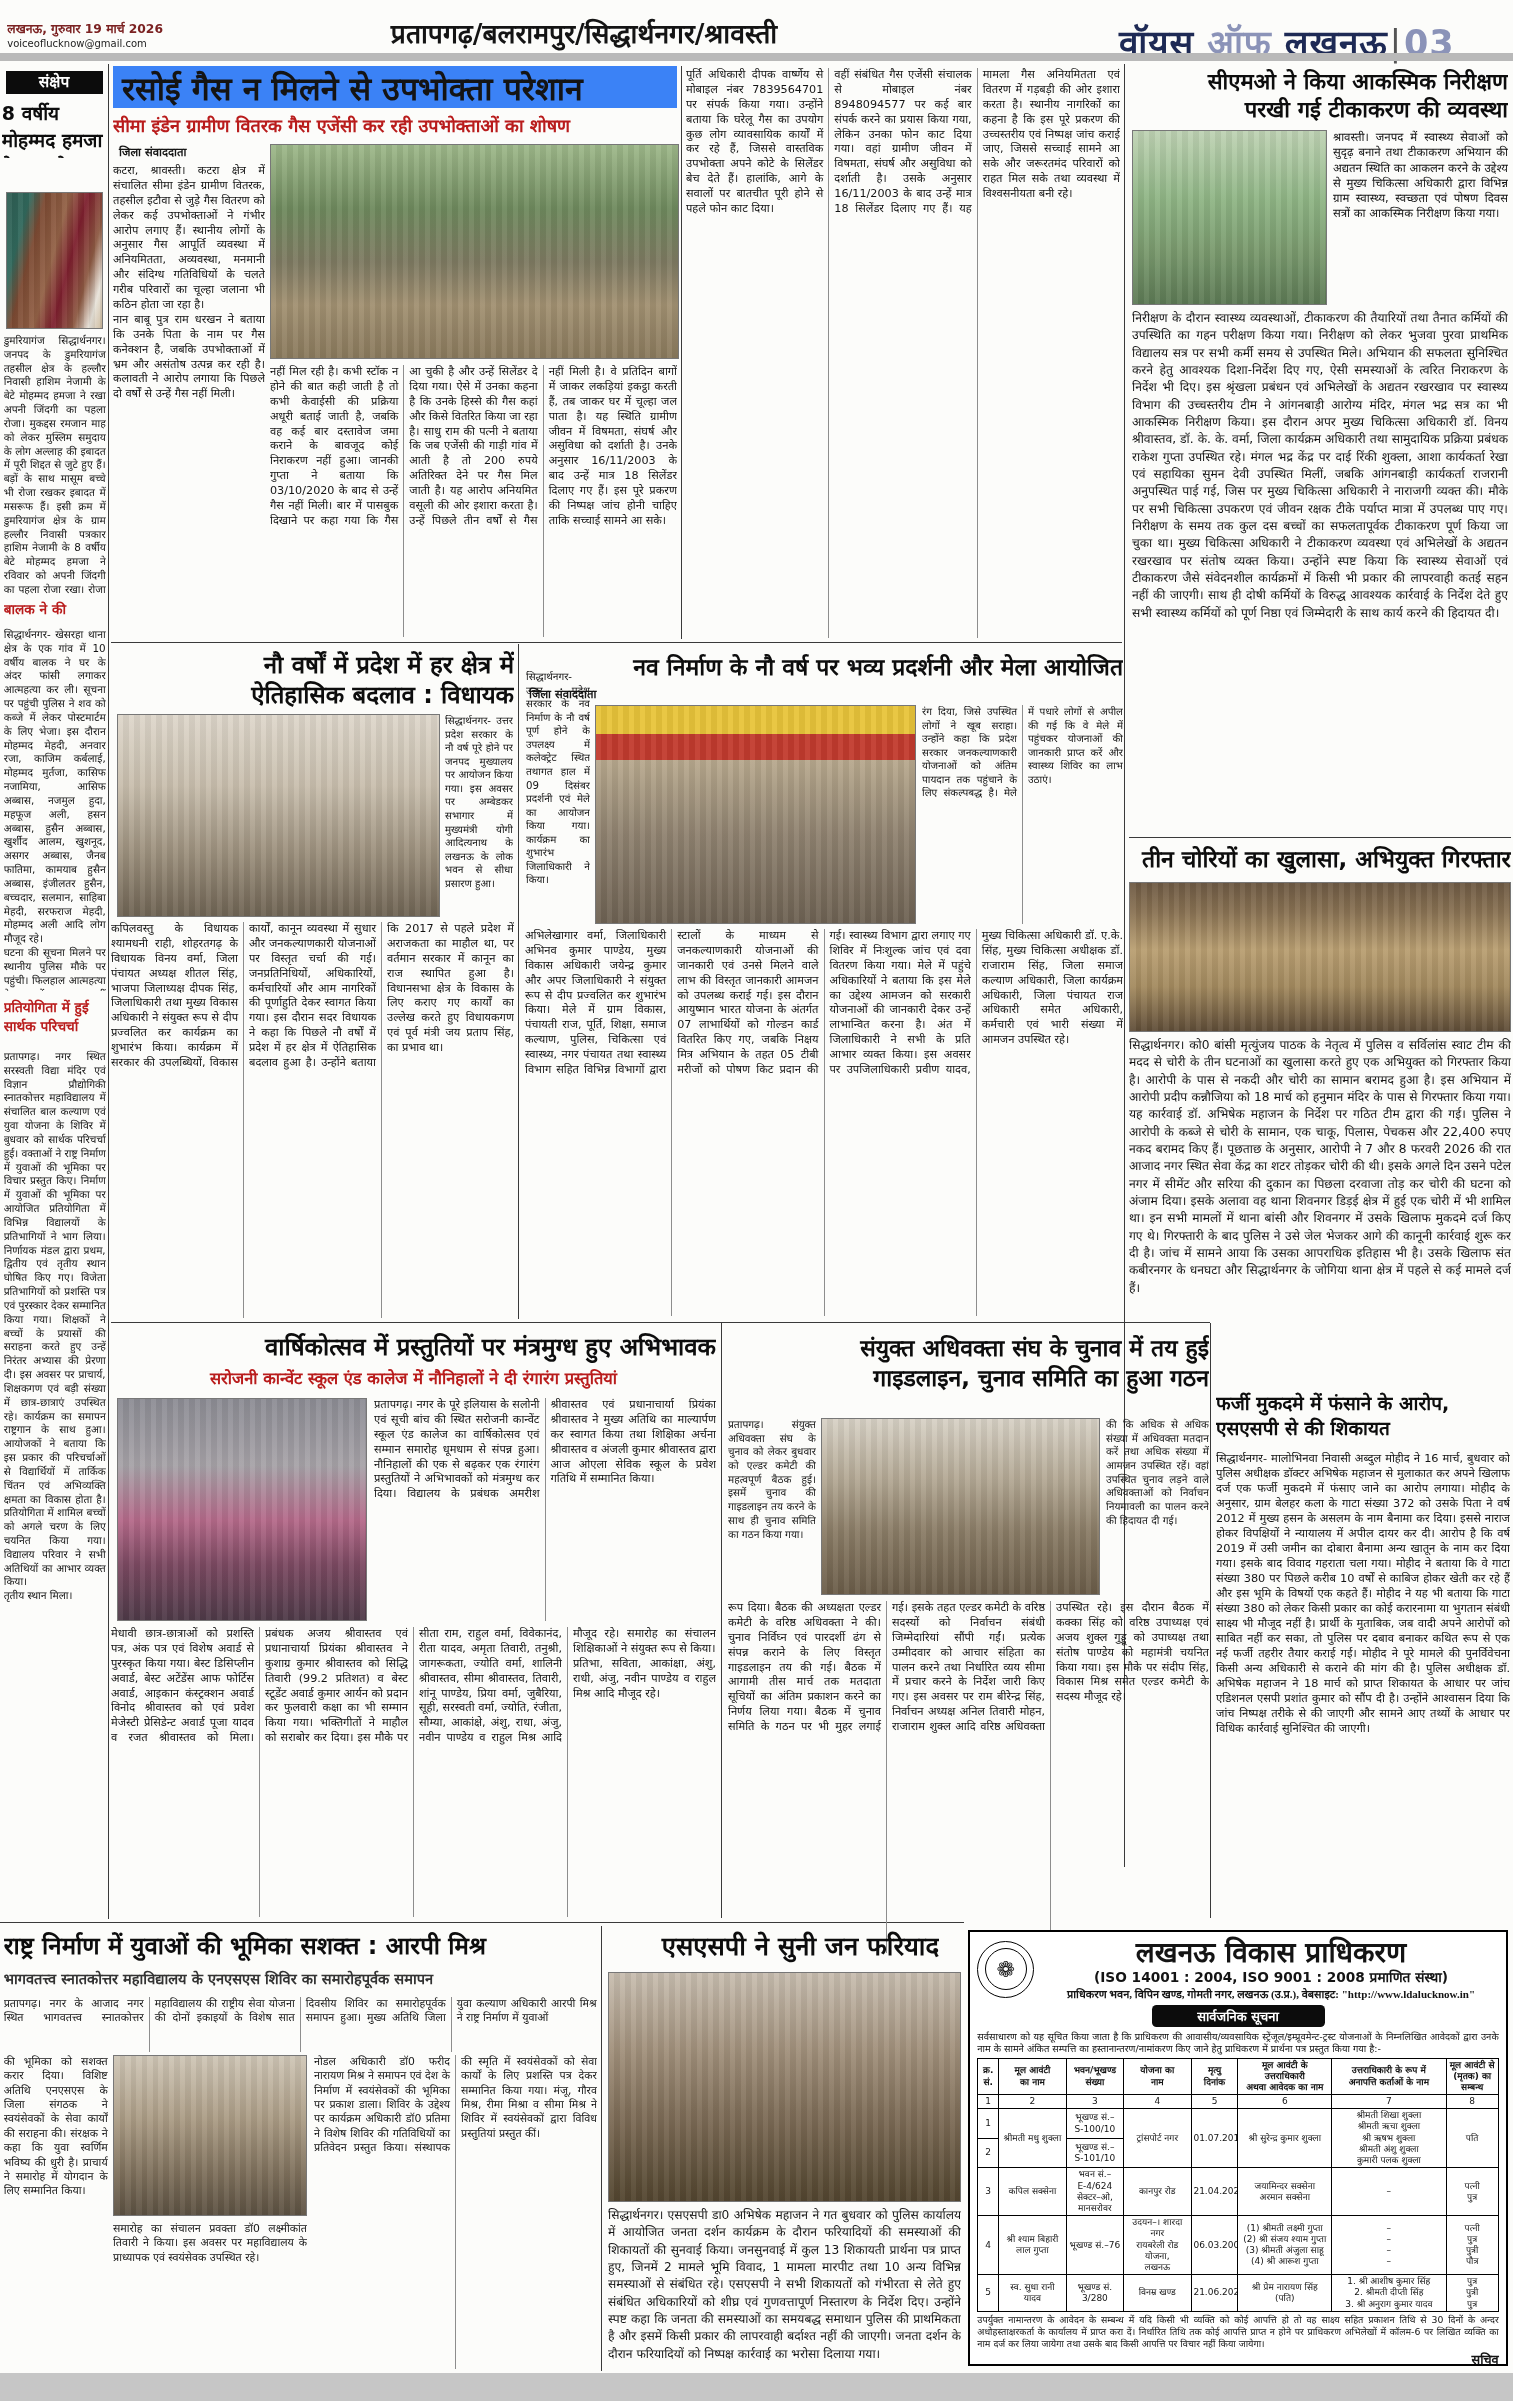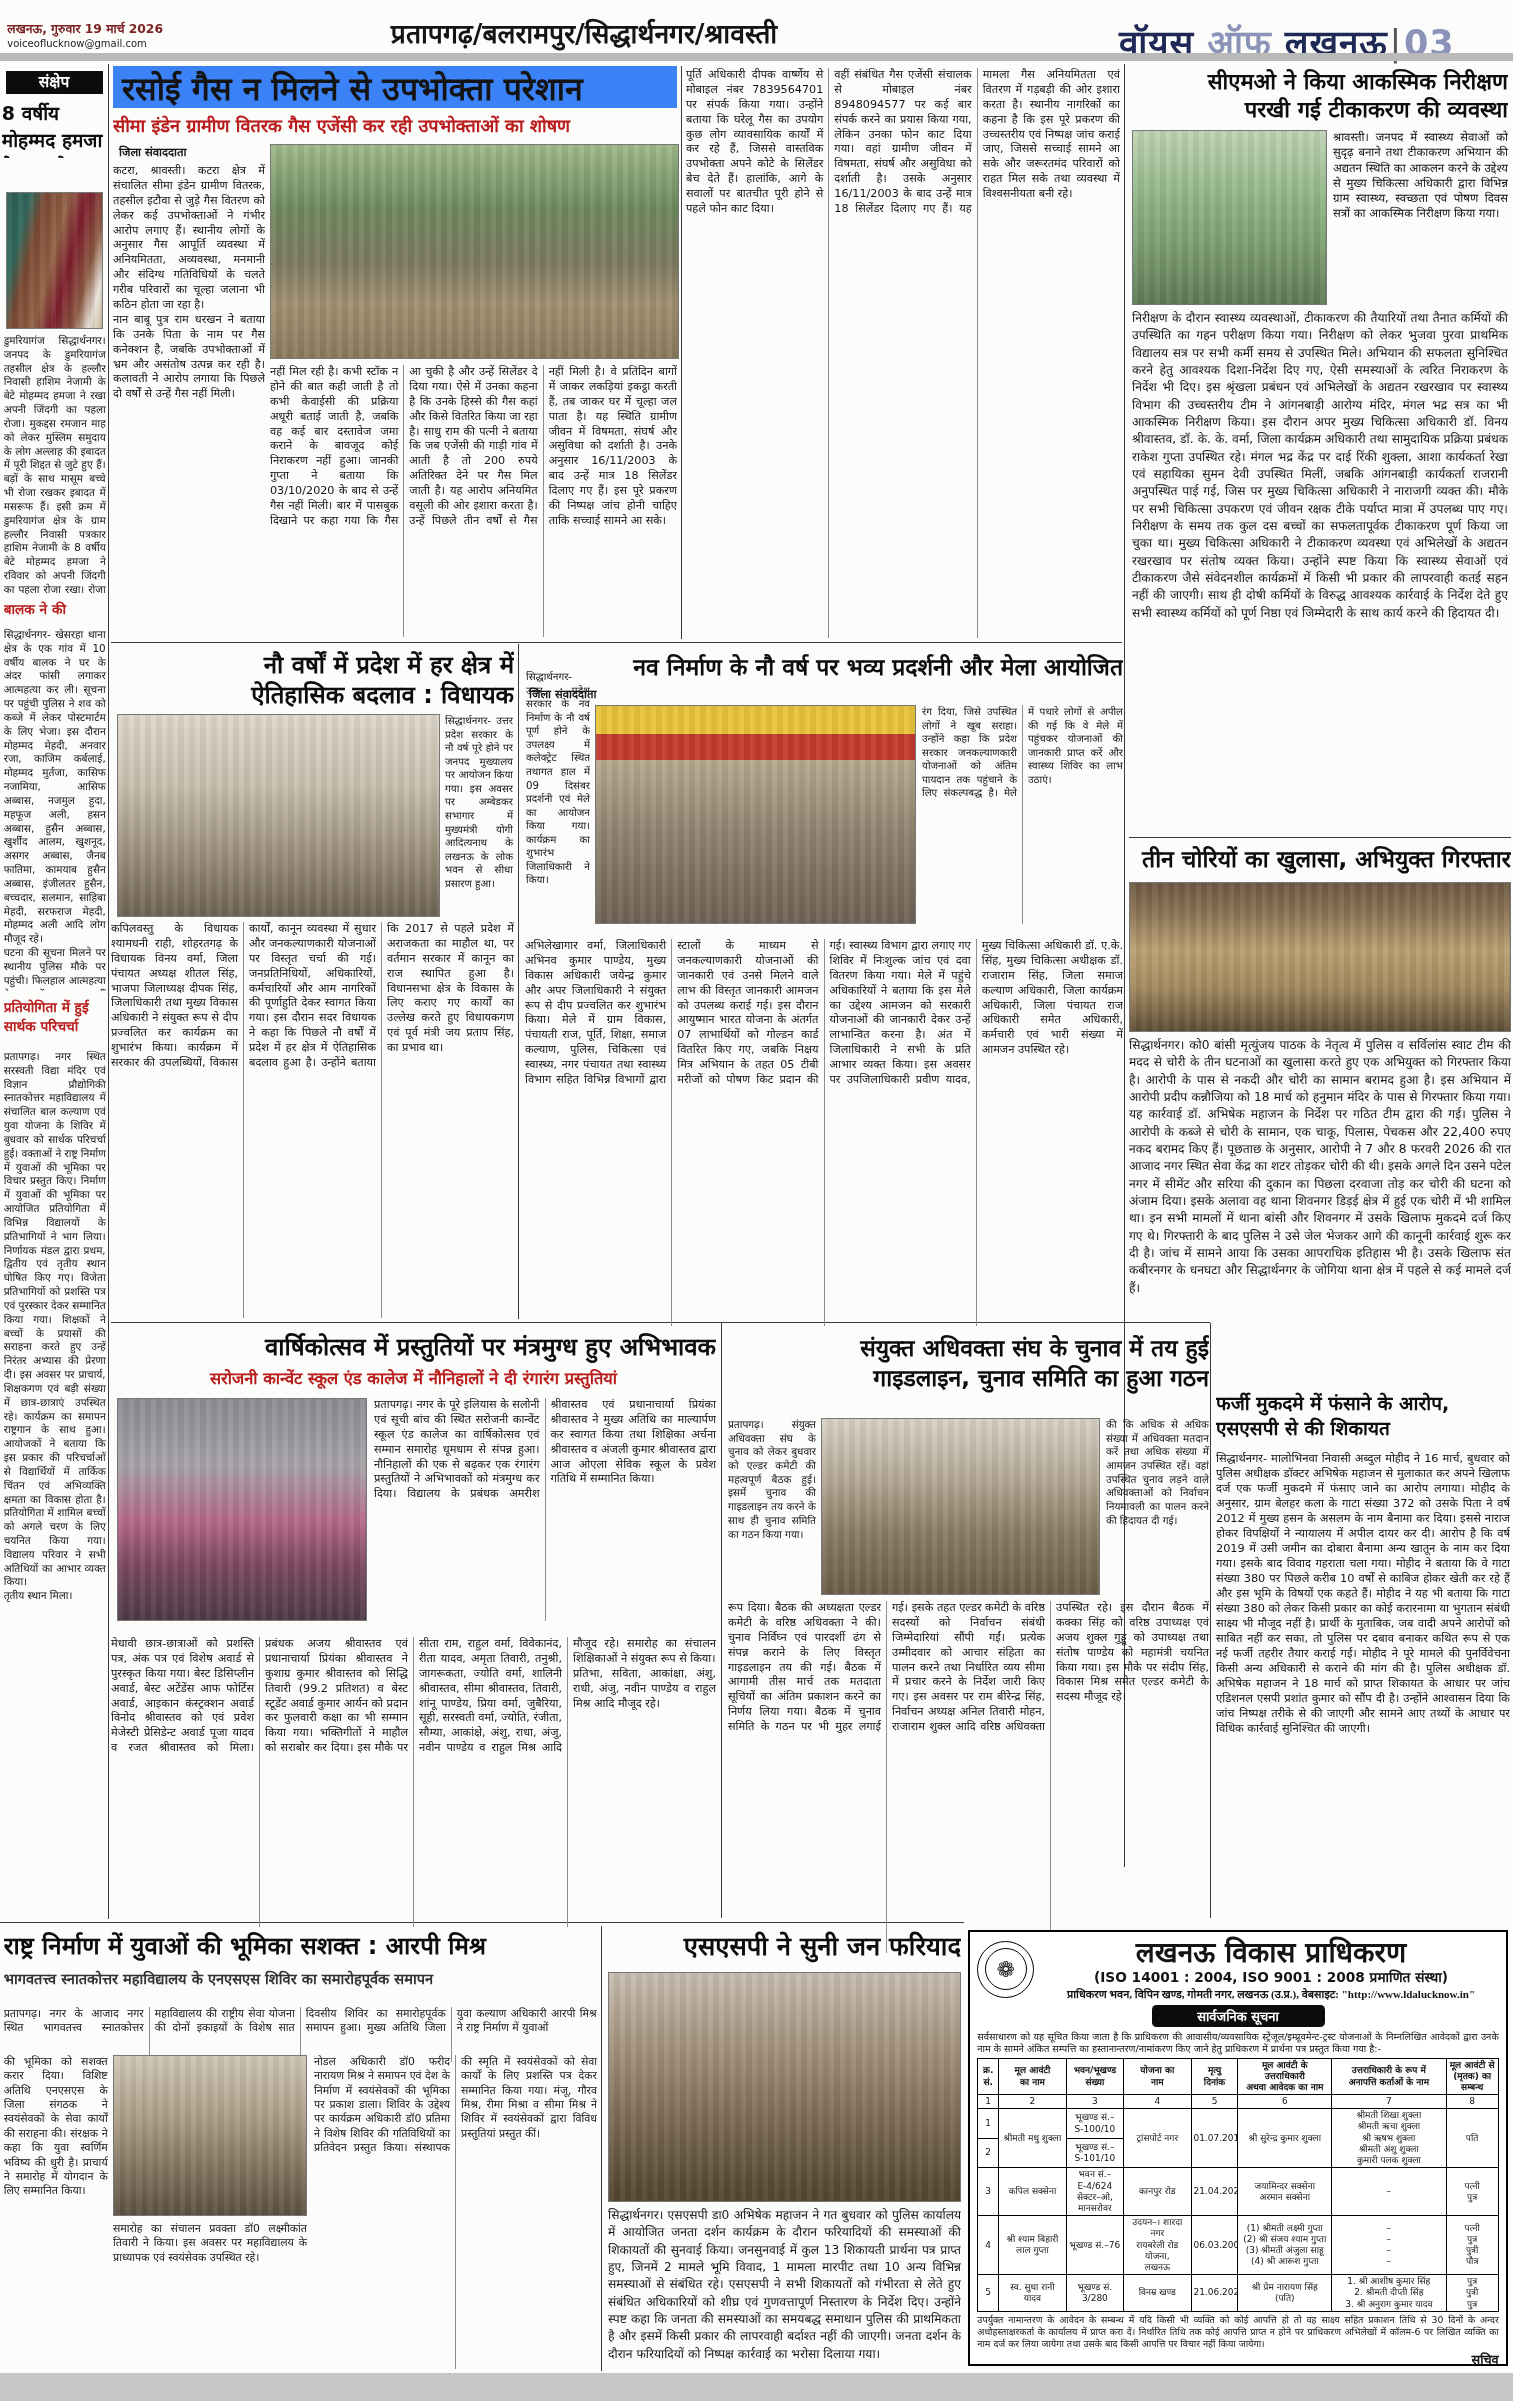--- a/index.html
+++ b/index.html
@@ -3,21 +3,21 @@
 <meta charset="utf-8">
 <style>
   html,body{margin:0;padding:0;background:#e8e8e4;}
   #page{position:relative;width:1513px;height:2401px;background:#fcfcfa;overflow:hidden;
         font-family:"DejaVu Sans","Liberation Sans",sans-serif;color:#141414;}
   .abs{position:absolute;box-sizing:border-box;}
   .body{font-size:11.2px;line-height:1.33;text-align:justify;overflow:hidden;white-space:pre-line;}
   .body.big{font-size:12.2px;line-height:1.42;}
   .cols2{column-count:2;column-gap:11px;column-rule:0.9px solid #8d8d8d;}
   .cols3{column-count:3;column-gap:11px;column-rule:0.9px solid #8d8d8d;}
-  .cols4{column-count:4;column-gap:11px;column-rule:0.9px solid #8d8d8d;margin-top:10px;}
+  .cols4{column-count:4;column-gap:11px;column-rule:0.9px solid #8d8d8d;}
   .hl{font-weight:800;color:#0d0d0d;overflow:hidden;}
   .hl.center{text-align:right;}
   .sub{font-weight:700;color:#b91c1c;overflow:hidden;}
   .byline{font-weight:700;font-size:11.4px;}
   .photo{border:0.9px solid #777;overflow:hidden;}
   .photo:after{content:"";display:block;width:100%;height:100%;
     background:repeating-linear-gradient(90deg,rgba(255,255,255,.05) 0 5.5px,rgba(0,0,0,.05) 5.5px 11px);}
   .vline{background:#3a3a3a;width:0.9px;}
   .hline{background:#3a3a3a;height:0.9px;}
   .badge{background:#0c0c0c;color:#fff;font-weight:700;text-align:center;}
@@ -142,21 +142,21 @@
   <div class="abs body cols3" style="left:728px;top:1601px;width:481px;height:352px;">रूप दिया। बैठक की अध्यक्षता एल्डर कमेटी के वरिष्ठ अधिवक्ता ने की। चुनाव निर्विघ्न एवं पारदर्शी ढंग से संपन्न कराने के लिए विस्तृत गाइडलाइन तय की गई। बैठक में आगामी तीस मार्च तक मतदाता सूचियों का अंतिम प्रकाशन करने का निर्णय लिया गया। बैठक में चुनाव समिति के गठन पर भी मुहर लगाई गई। इसके तहत एल्डर कमेटी के वरिष्ठ सदस्यों को निर्वाचन संबंधी जिम्मेदारियां सौंपी गईं। प्रत्येक उम्मीदवार को आचार संहिता का पालन करने तथा निर्धारित व्यय सीमा में प्रचार करने के निर्देश जारी किए गए। इस अवसर पर राम बीरेन्द्र सिंह, निर्वाचन अध्यक्ष अनिल तिवारी मोहन, राजाराम शुक्ल आदि वरिष्ठ अधिवक्ता उपस्थित रहे। इस दौरान बैठक में कक्का सिंह को वरिष्ठ उपाध्यक्ष एवं अजय शुक्ल गुड्डू को उपाध्यक्ष तथा संतोष पाण्डेय को महामंत्री चयनित किया गया। इस मौके पर संदीप सिंह, विकास मिश्र समेत एल्डर कमेटी के सदस्य मौजूद रहे।</div>
 
   <div class="abs hl" style="left:3.7px;top:1928px;width:593px;height:37px;font-size:24px;">राष्ट्र निर्माण में युवाओं की भूमिका सशक्त : आरपी मिश्र</div>
   <div class="abs sub" style="left:3.7px;top:1968px;width:593px;height:24px;font-size:14.6px;color:#333;">भागवतत्त्व स्नातकोत्तर महाविद्यालय के एनएसएस शिविर का समारोहपूर्वक समापन</div>
   <div class="abs body cols4" style="left:3.7px;top:1997px;width:593px;height:55px;font-size:10.8px;">प्रतापगढ़। नगर के आजाद नगर स्थित भागवतत्त्व स्नातकोत्तर महाविद्यालय की राष्ट्रीय सेवा योजना की दोनों इकाइयों के विशेष सात दिवसीय शिविर का समारोहपूर्वक समापन हुआ। मुख्य अतिथि जिला युवा कल्याण अधिकारी आरपी मिश्र ने राष्ट्र निर्माण में युवाओं</div>
   <div class="abs photo" style="left:113px;top:2055px;width:194px;height:161px;background:linear-gradient(180deg,#cfc6b6 0%,#ab9c85 40%,#7d6f5b 75%,#5c5142 100%);"></div>
   <div class="abs body" style="left:3.7px;top:2055px;width:104px;height:314px;font-size:10.8px;">की भूमिका को सशक्त करार दिया। विशिष्ट अतिथि एनएसएस के जिला संगठक ने स्वयंसेवकों के सेवा कार्यों की सराहना की। संरक्षक ने कहा कि युवा स्वर्णिम भविष्य की धुरी है। प्राचार्य ने समारोह में योगदान के लिए सम्मानित किया।</div>
   <div class="abs body cols2" style="left:314px;top:2055px;width:283px;height:314px;font-size:10.8px;">नोडल अधिकारी डॉ0 फरीद नारायण मिश्र ने समापन एवं देश के निर्माण में स्वयंसेवकों की भूमिका पर प्रकाश डाला। शिविर के उद्देश्य पर कार्यक्रम अधिकारी डॉ0 प्रतिमा ने विशेष शिविर की गतिविधियों का प्रतिवेदन प्रस्तुत किया। संस्थापक की स्मृति में स्वयंसेवकों को सेवा कार्यों के लिए प्रशस्ति पत्र देकर सम्मानित किया गया। मंजू, गौरव मिश्र, रीमा मिश्रा व सीमा मिश्र ने शिविर में स्वयंसेवकों द्वारा विविध प्रस्तुतियां प्रस्तुत कीं।</div>
   <div class="abs body" style="left:113px;top:2222px;width:194px;height:148px;font-size:10.8px;">समारोह का संचालन प्रवक्ता डॉ0 लक्ष्मीकांत तिवारी ने किया। इस अवसर पर महाविद्यालय के प्राध्यापक एवं स्वयंसेवक उपस्थित रहे।</div>
 
-  <div class="abs hl center" style="left:606px;top:1928px;width:355px;height:38px;font-size:25.6px;">एसएसपी ने सुनी जन फरियाद</div>
+  <div class="abs hl center" style="left:584px;top:1928px;width:355px;height:38px;font-size:25.6px;">एसएसपी ने सुनी जन फरियाद</div>
   <div class="abs photo" style="left:608px;top:1972px;width:353px;height:230px;background:linear-gradient(180deg,#c8beb0 0%,#a08f7a 35%,#7b6a55 65%,#52452f 100%);"></div>
   <div class="abs body big" style="left:608px;top:2207px;width:353px;height:183px;">सिद्धार्थनगर। एसएसपी डा0 अभिषेक महाजन ने गत बुधवार को पुलिस कार्यालय में आयोजित जनता दर्शन कार्यक्रम के दौरान फरियादियों की समस्याओं की शिकायतों की सुनवाई किया। जनसुनवाई में कुल 13 शिकायती प्रार्थना पत्र प्राप्त हुए, जिनमें 2 मामले भूमि विवाद, 1 मामला मारपीट तथा 10 अन्य विभिन्न समस्याओं से संबंधित रहे। एसएसपी ने सभी शिकायतों को गंभीरता से लेते हुए संबंधित अधिकारियों को शीघ्र एवं गुणवत्तापूर्ण निस्तारण के निर्देश दिए। उन्होंने स्पष्ट कहा कि जनता की समस्याओं का समयबद्ध समाधान पुलिस की प्राथमिकता है और इसमें किसी प्रकार की लापरवाही बर्दाश्त नहीं की जाएगी। जनता दर्शन के दौरान फरियादियों को निष्पक्ष कार्रवाई का भरोसा दिलाया गया।</div>
 
   <div class="abs" id="lda" style="left:968px;top:1930px;width:540px;height:436px;">
     <div class="titlerow">
       <div class="logo">
           <div class="inner">❁</div>
         </div>
       <div style="flex:1;">
         <div class="t1">लखनऊ विकास प्राधिकरण</div>

